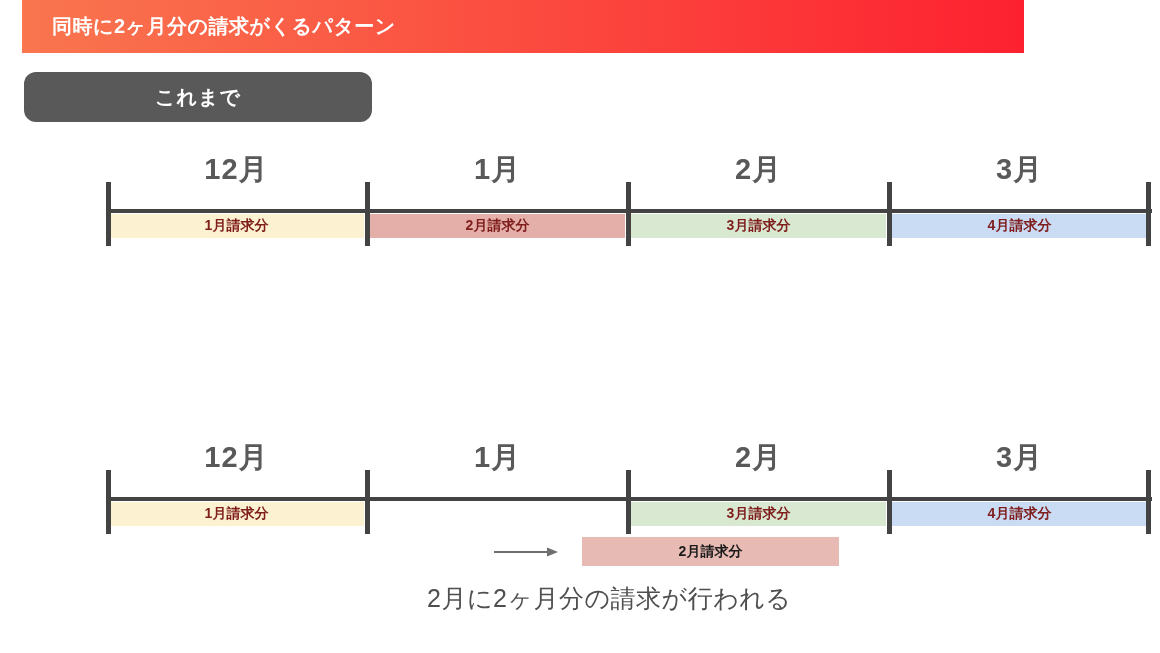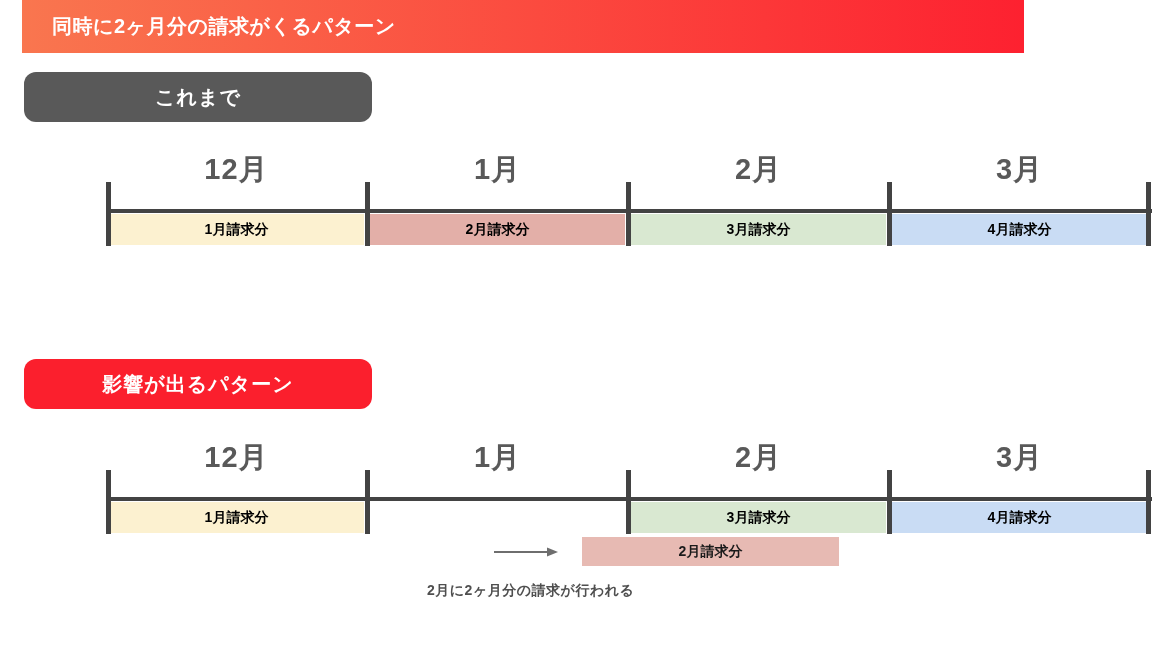--- a/index.html
+++ b/index.html
@@ -23,33 +23,33 @@
   .timeline { position:absolute; left:58px; width:1046px; height:110px;margin-left:48px; }
   .tl-before { top:152px; }
   .tl-after  { top:440px; }
   .month-label {
     position:absolute; top:0; height:34px; line-height:34px; text-align:center;
     font-size:29px; font-weight:bold; color:#595959; letter-spacing:1px;
   }
   .axis-line { position:absolute; left:0; top:57px; width:1046px; height:4px; background:#434343; }
   .axis-tick { position:absolute; top:30px; width:5px; height:64px; background:#434343; }
   .seg-bar {
-    position:absolute; top:62px; height:31px;
+    position:absolute; top:62px; height:24px;
     display:flex; align-items:center; justify-content:center;
-    font-size:14px; font-weight:bold; color:#000000;
+    font-size:14px; font-weight:bold; color:#7f1d1d;
   }
   .floating-bar {
     position:absolute; left:582px; top:537px; width:257px; height:29px;
     display:flex; align-items:center; justify-content:center;
     font-size:14px; font-weight:bold; color:#1a1a1a;
   }
   .arrow-wrap { position:absolute; left:493px; top:545px; width:66px; height:14px; }
   .caption {
     position:absolute; left:427px; top:582px;
-    font-size:14px; font-weight:bold; color:#4f4f4f; letter-spacing:0.5px;
+    font-size:25px; font-weight:normal; color:#4f4f4f; letter-spacing:0.5px;
   }
 </style>
 </head>
 <body>
 
 <div class="canvas">
 
   <div class="banner" style="background: linear-gradient(90deg, rgb(249, 118, 79), rgb(253, 33, 48));">
     <span class="banner-title">同時に2ヶ月分の請求がくるパターン</span>
   </div>
@@ -68,23 +68,20 @@
       <div class="seg-bar" style="left: 264px; width: 255px; background: rgb(227, 175, 168);">2月請求分</div>
       <div class="seg-bar" style="left: 525px; width: 255px; background: rgb(217, 232, 209);">3月請求分</div>
       <div class="seg-bar" style="left: 786px; width: 255px; background: rgb(201, 220, 244);">4月請求分</div>
       <div class="axis-tick" style="left: 0px; background: rgb(67, 67, 67);"></div>
       <div class="axis-tick" style="left: 259px; background: rgb(67, 67, 67);"></div>
       <div class="axis-tick" style="left: 520px; background: rgb(67, 67, 67);"></div>
       <div class="axis-tick" style="left: 781px; background: rgb(67, 67, 67);"></div>
       <div class="axis-tick" style="left: 1040px; background: rgb(67, 67, 67);"></div>
     </div>
 
-  <div class="badge badge-after" style="background: rgb(251, 31, 45);">
-    <span>影響が出るパターン</span>
-  </div>
 
   <div class="timeline tl-after">
       <div class="month-label" style="left: 0px; width: 261px; color: rgb(89, 89, 89);">12月</div>
       <div class="month-label" style="left: 261px; width: 261px; color: rgb(89, 89, 89);">1月</div>
       <div class="month-label" style="left: 522px; width: 261px; color: rgb(89, 89, 89);">2月</div>
       <div class="month-label" style="left: 783px; width: 261px; color: rgb(89, 89, 89);">3月</div>
       <div class="axis-line" style="background: rgb(67, 67, 67);"></div>
       <div class="seg-bar" style="left: 3px; width: 255px; background: rgb(252, 241, 208);">1月請求分</div>
       <div class="seg-bar" style="left: 525px; width: 255px; background: rgb(217, 232, 209);">3月請求分</div>
       <div class="seg-bar" style="left: 786px; width: 255px; background: rgb(201, 220, 244);">4月請求分</div>

